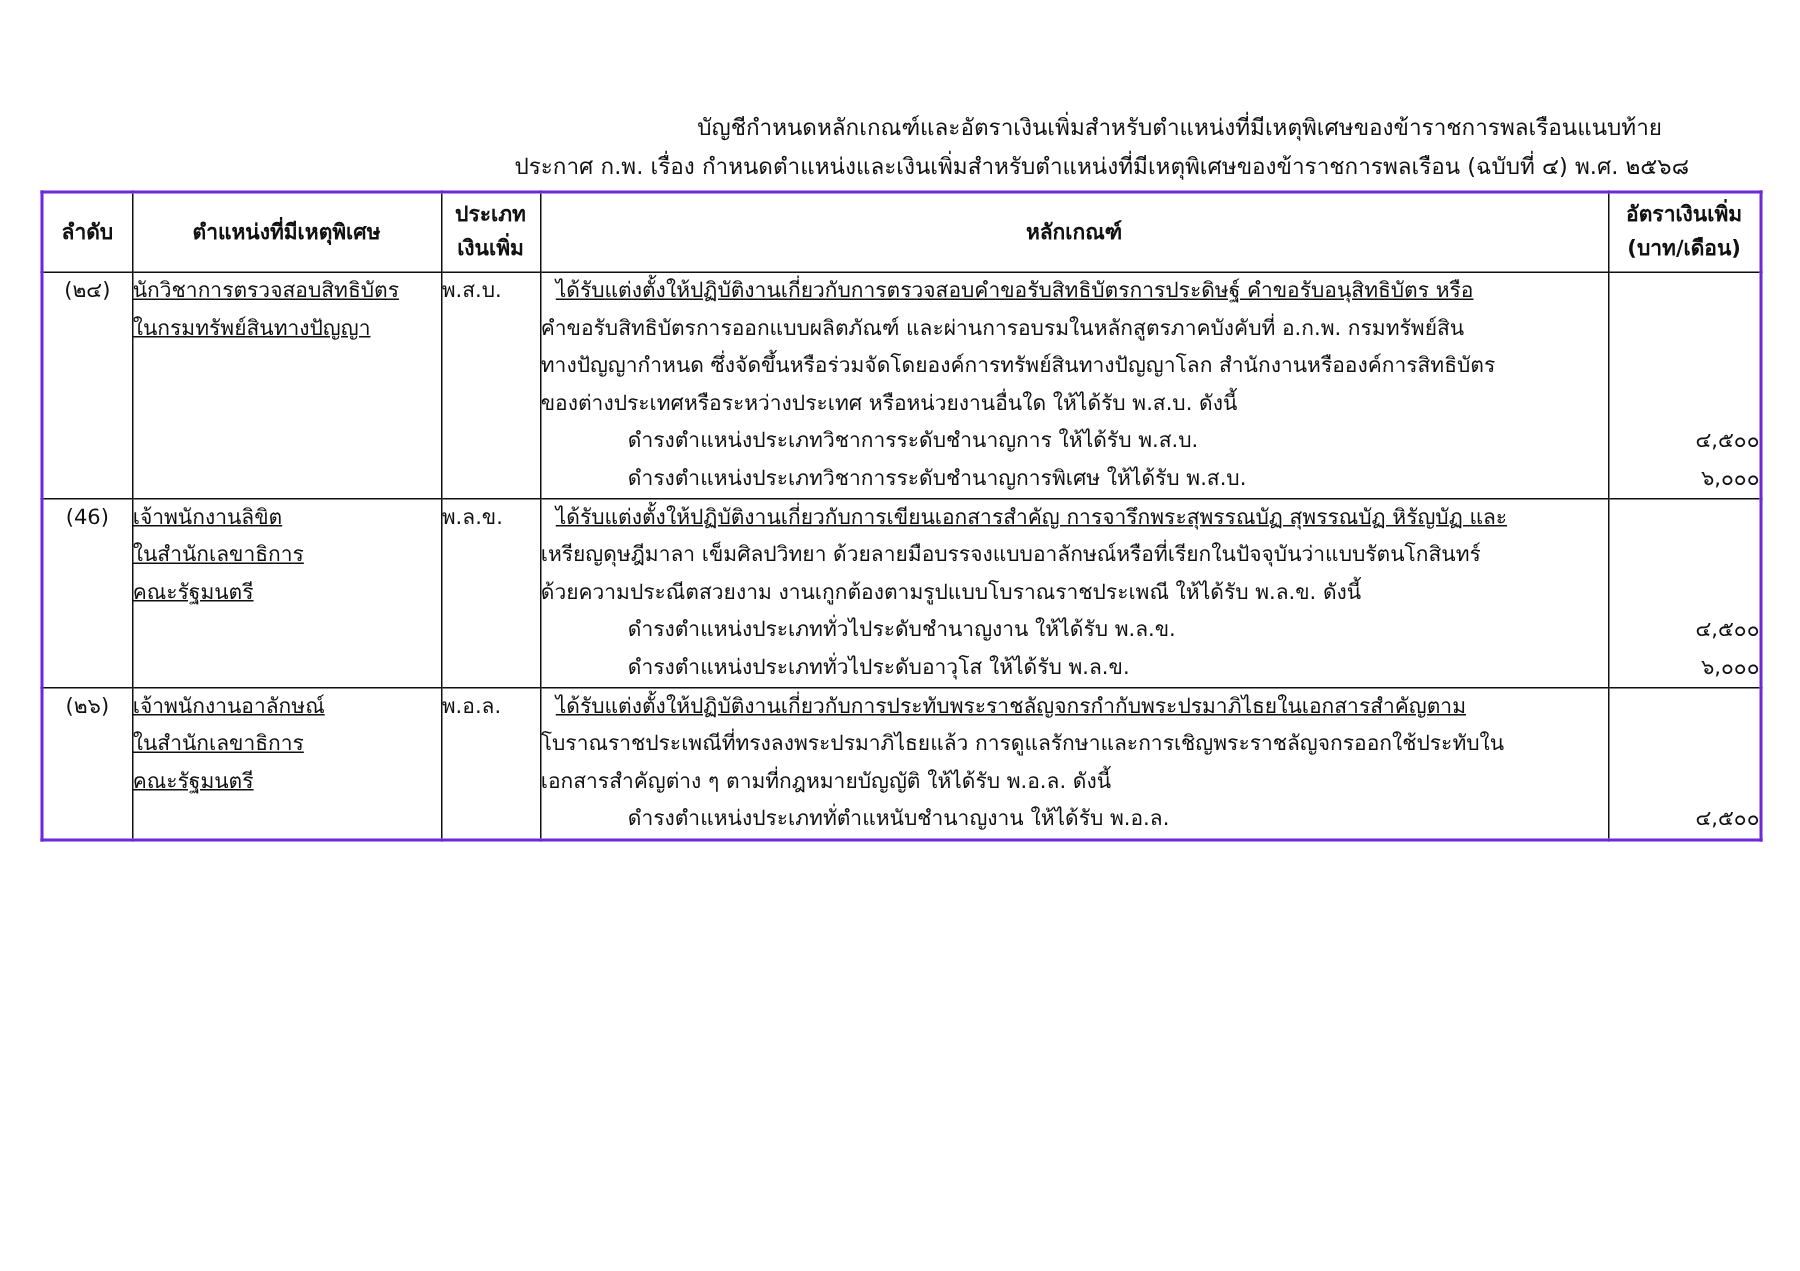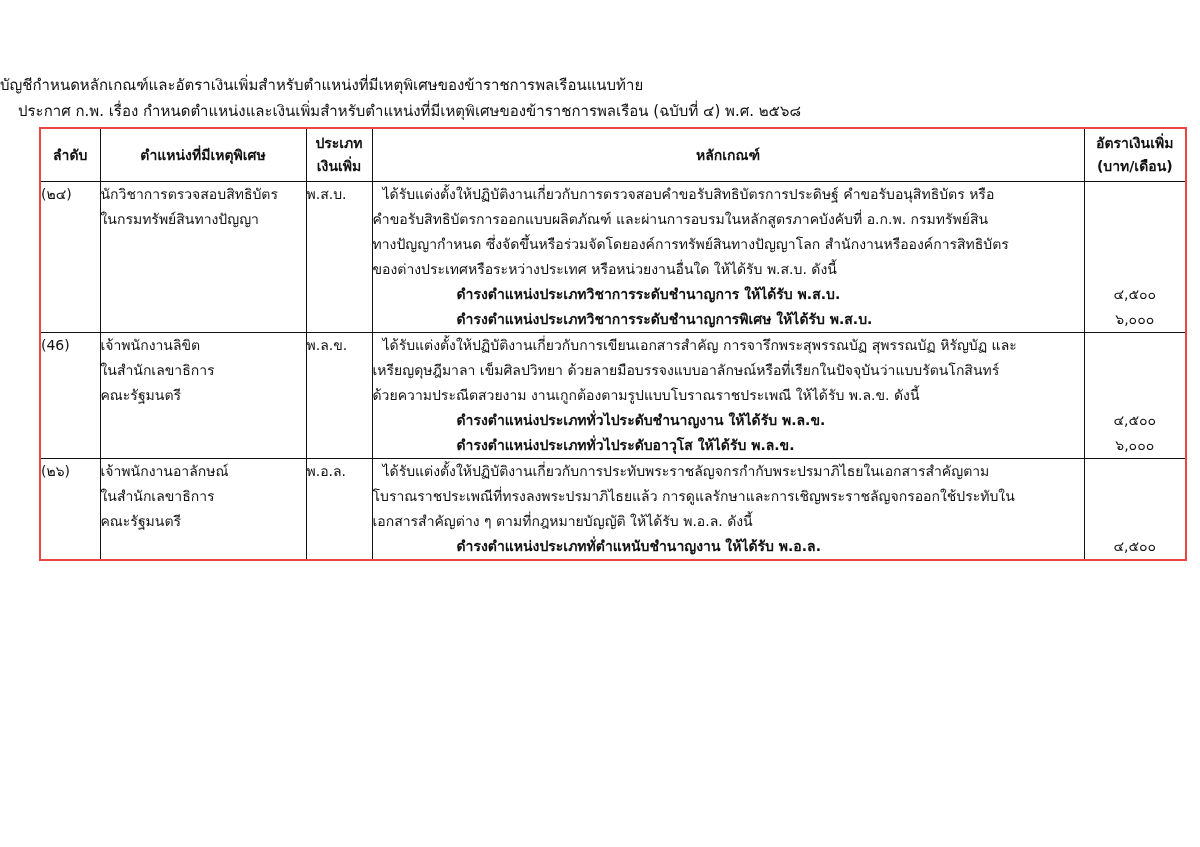--- a/index.html
+++ b/index.html
@@ -2,48 +2,48 @@
 <html><head>
 <meta charset="utf-8">
 <style>
   html, body { margin: 0; padding: 0; background: #ffffff; }
   body {
     width: 1200px; height: 847px; position: relative; overflow: hidden;
     font-family: "DejaVu Sans", "Liberation Sans", sans-serif;
     color: #111111;
   }
   .title {
-    position: absolute; left: 0; width: 1108px; text-align: left;
+    position: absolute; left: 0; width: 1108px; text-align: right;
     font-size: 15px; line-height: 22px;
   }
   .title.t1 { top: 74px; }
   .title.t2 { top: 100px; padding-left: 18px; }
   table.main {
     position: absolute; left: 27px; top: 127px; width: 1146px;
     border-collapse: collapse; table-layout: fixed;
     font-size: 14px;
   }
   table.main th, table.main td {
     border: 1.5px solid #111;
     vertical-align: top;
     padding: 0;
   }
-  table.main { border: 2px solid #ef4444; margin-left: 12px; }
+  table.main { border: 2px solid #6d28d9; }
   table.main th {
     font-weight: bold; font-size: 14px; vertical-align: middle;
     text-align: center; height: 52px; line-height: 23px;
   }
   td .line { height: 25px; line-height: 25px; white-space: nowrap; overflow: visible; }
-  td.num { padding-top: 3px; }
-  td.pos { padding: 3px 0 0 5px; }
+  td.num { text-align: center; padding-top: 3px; }
+  td.pos { padding: 3px 0 0 5px; text-decoration: underline; }
   td.type { text-align: left; padding-top: 3px; }
   td.crit { padding: 3px 6px 0 6px; }
-  td.crit .indent-first { padding-left: 10px; }
-  td.crit .sub { padding-left: 84px; font-weight: bold; }
-  td.rate { text-align: center; padding: 3px 30px 0 0; }
+  td.crit .indent-first { padding-left: 10px; text-decoration: underline; }
+  td.crit .sub { padding-left: 58px; }
+  td.rate { text-align: right; padding: 3px 30px 0 0; }
   col.c1 { width: 60px; }
   col.c2 { width: 206px; }
   col.c3 { width: 66px; }
   col.c4 { width: 712px; }
   col.c5 { width: 102px; }
 </style>
 </head>
 <body>
 
 <div class="title t1">บัญชีกำหนดหลักเกณฑ์และอัตราเงินเพิ่มสำหรับตำแหน่งที่มีเหตุพิเศษของข้าราชการพลเรือนแนบท้าย</div>

